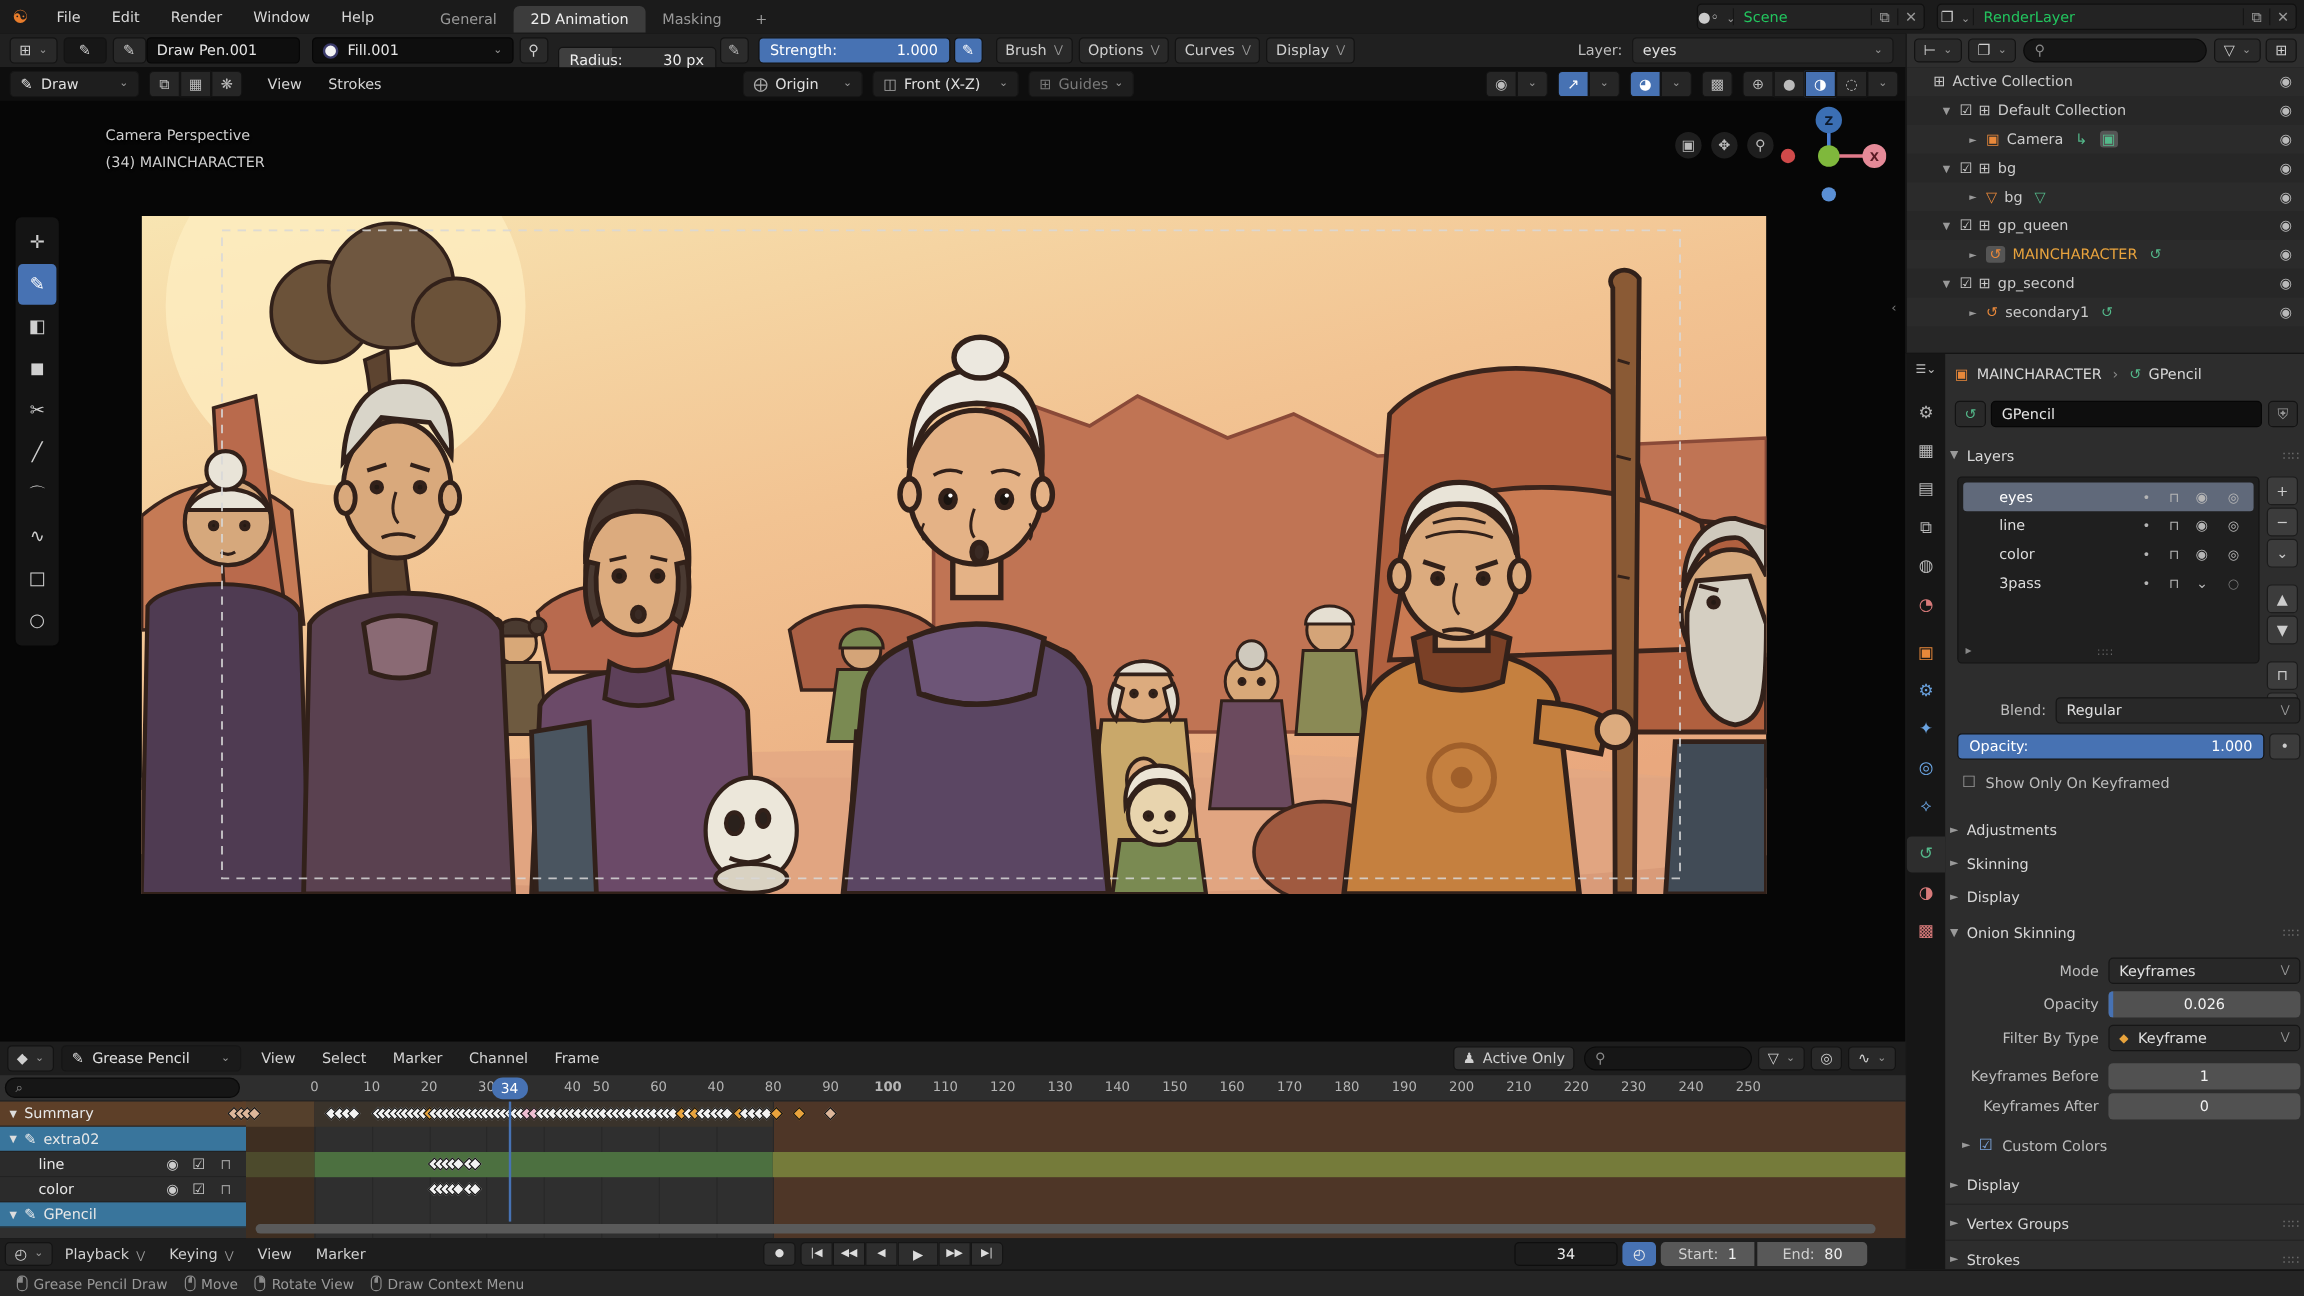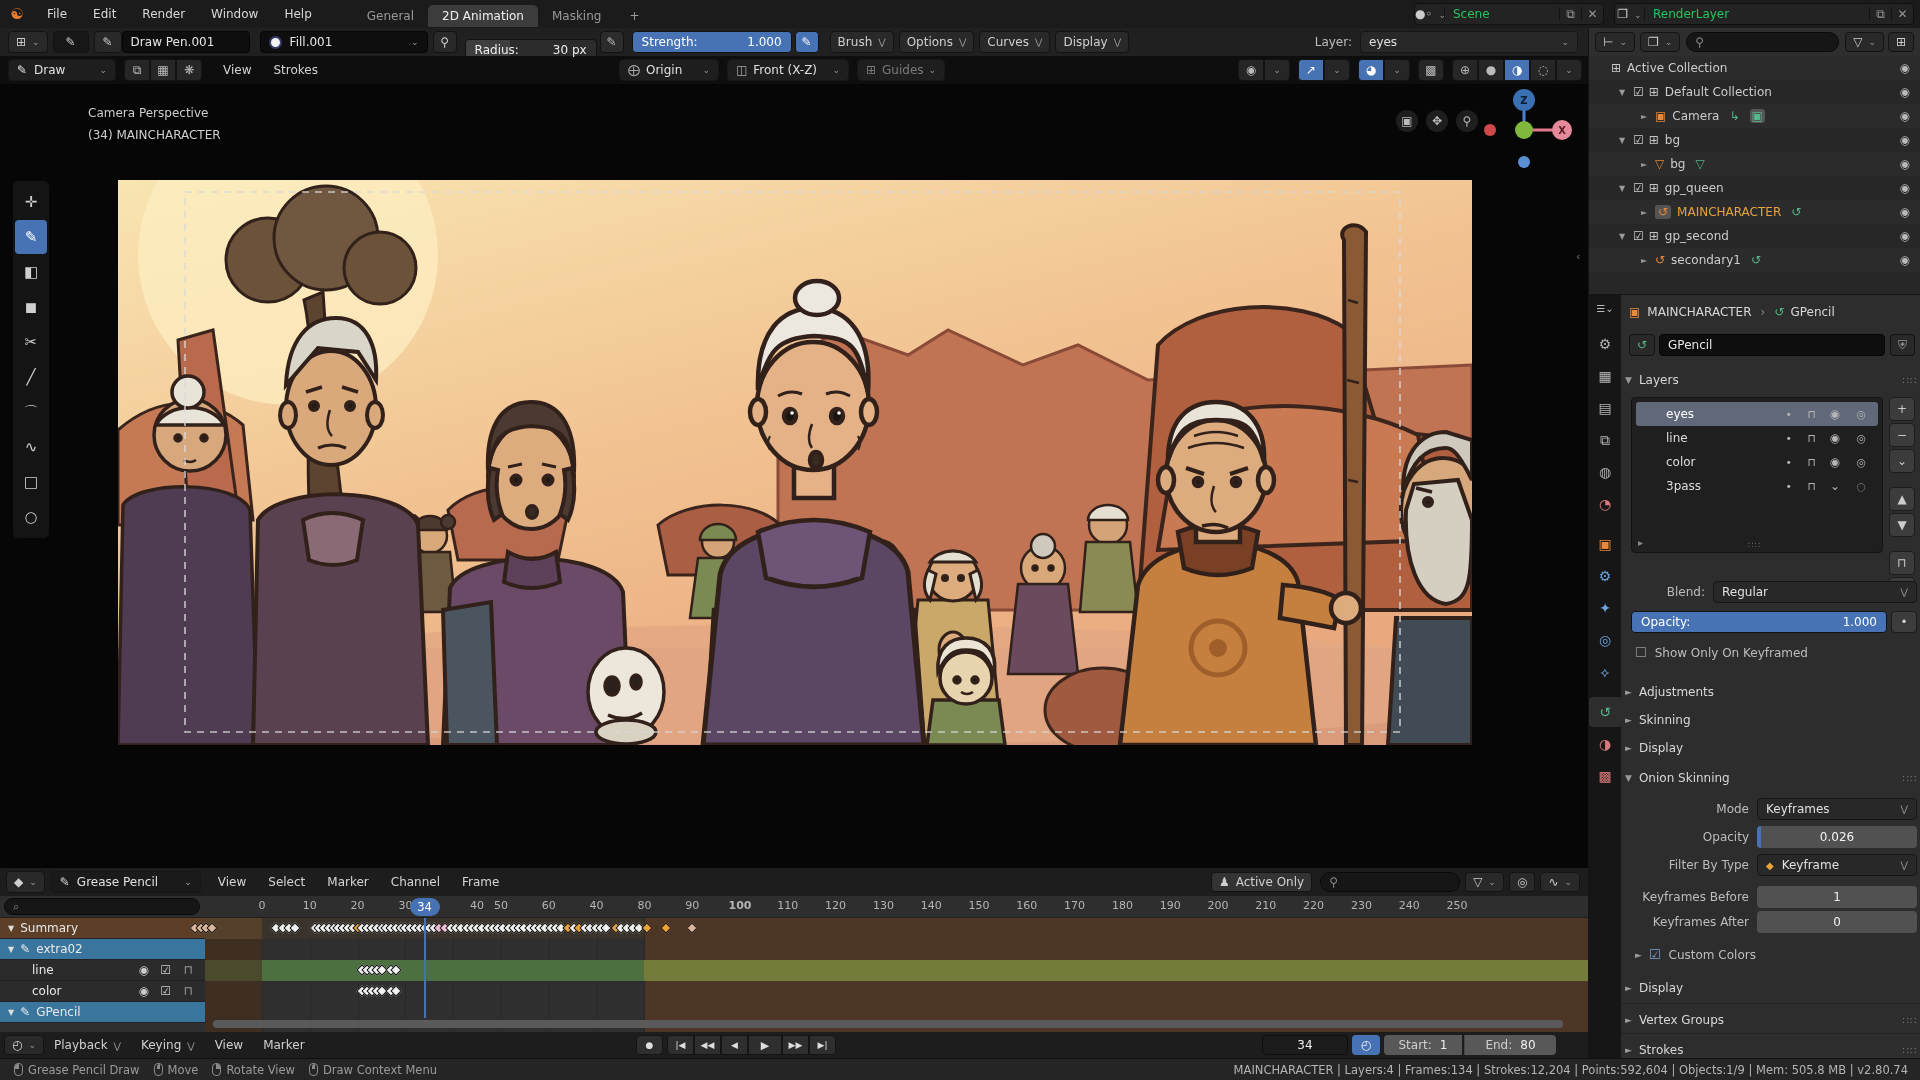--- a/index.html
+++ b/index.html
@@ -937,16 +937,15 @@
     <div id="status-left" class="row">
         <span class="mouse-ic "></span>
         <span>Grease Pencil Draw</span>
         <span class="mouse-ic mid"></span>
         <span>Move</span>
         <span class="mouse-ic right"></span>
         <span>Rotate View</span>
         <span class="mouse-ic mid"></span>
         <span>Draw Context Menu</span>
       </div>
-    <div style="margin-left:auto; margin-right:12px; color:#b4b4b4;">MAINCHARACTER | Layers:4 | Frames:134 | Strokes:12,204 | Points:592,604 | Objects:1/9 | Mem: 505.8 MB | v2.80.74</div>
   </div>
 
 </div>
 
 </body></html>

